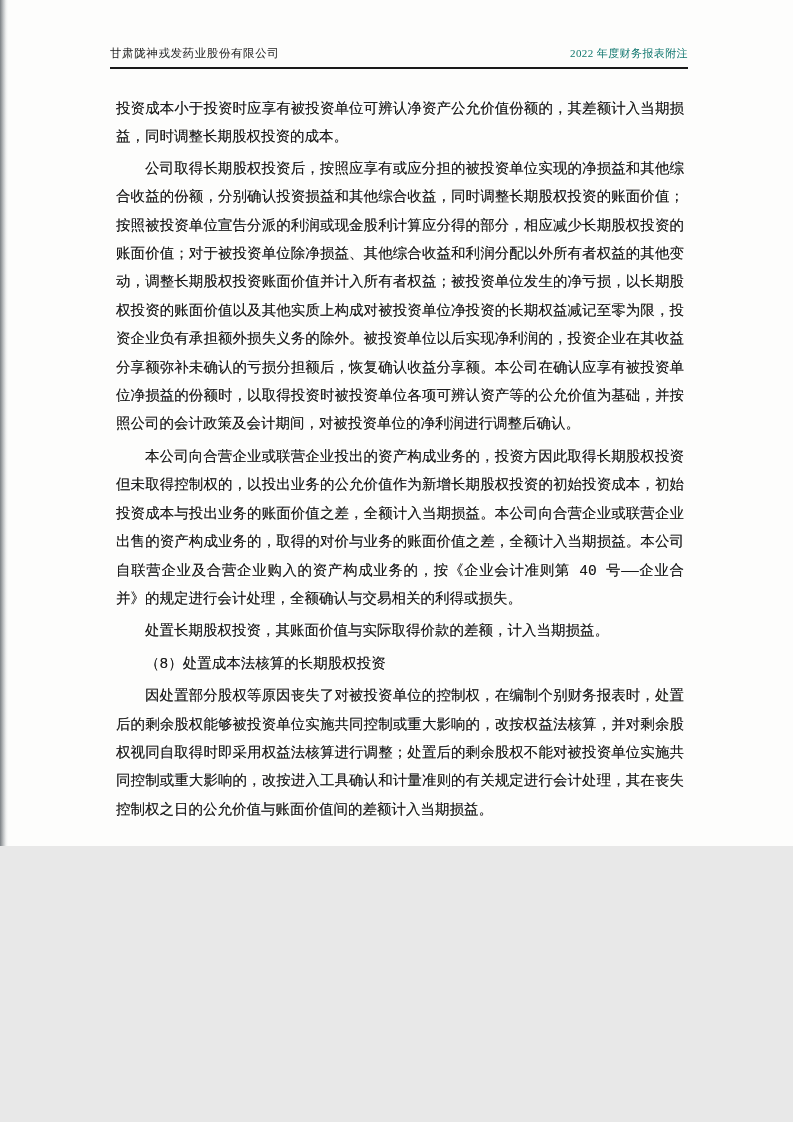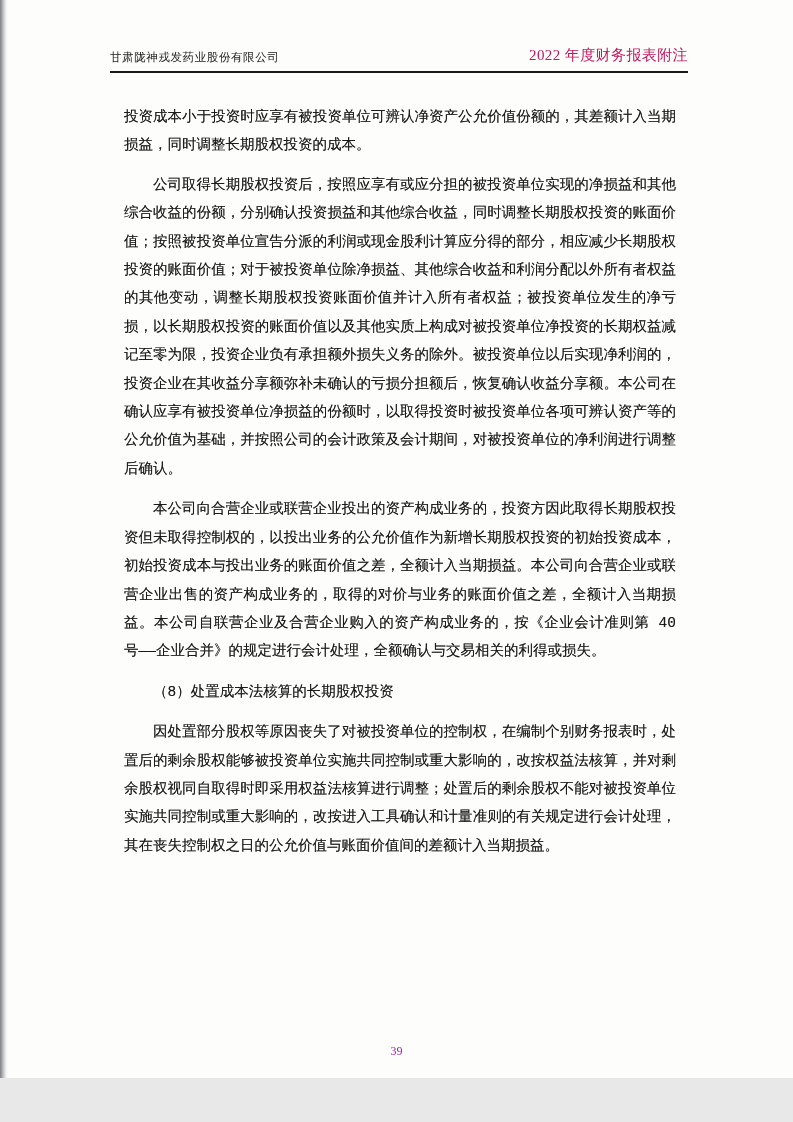--- a/index.html
+++ b/index.html
@@ -3,21 +3,21 @@
 <meta charset="utf-8">
 <style>
   html, body {
     margin: 0;
     padding: 0;
     background: #e8e8e8;
   }
   .page {
     position: relative;
     width: 793px;
-    height: 1078px;
+    height: 846px;
     margin: 0 auto;
     background: #fdfdfc;
     overflow: hidden;
     font-family: "Liberation Serif", "DejaVu Serif", serif;
     color: #1c1c1c;
   }
   
   .scan-edge {
     position: absolute;
     left: 0; top: 0;
@@ -38,37 +38,37 @@
     align-items: flex-end;
     border-bottom: 2.5px solid #1a1a1a;
     padding-bottom: 6px;
   }
   .header .company {
     font-size: 11.5px;
     letter-spacing: 0.6px;
     color: #222;
   }
   .header .doc-title {
-    font-size: 15px;
+    font-size: 11px;
     letter-spacing: 0.4px;
-    color: #be185d;
+    color: #0f766e;
   }
   .body-text {
     position: absolute;
     left: 112px;
     top: 90px;
     width: 576px;
     font-size: 14.5px;
     line-height: 28.4px;
     text-align: justify;
     color: #1b1b1b;
     text-shadow: 0 0 0.45px rgba(10,10,10,0.55);
   }
   .body-text p {
-    margin: 12px;
+    margin: 4px;
     padding: 0;
   }
   .body-text p.indent {
     text-indent: 2em;
     font-family: Liberation Mono, monospace;
   }
   .page-number {
     position: absolute;
     left: 0;
     top: 1044px;
@@ -87,19 +87,20 @@
 
   <div class="header">
     <span class="company">甘肃陇神戎发药业股份有限公司</span>
     <span class="doc-title">2022 年度财务报表附注</span>
   </div>
 
   <div class="body-text">
     <p>投资成本小于投资时应享有被投资单位可辨认净资产公允价值份额的，其差额计入当期损益，同时调整长期股权投资的成本。</p>
     <p class="indent">公司取得长期股权投资后，按照应享有或应分担的被投资单位实现的净损益和其他综合收益的份额，分别确认投资损益和其他综合收益，同时调整长期股权投资的账面价值；按照被投资单位宣告分派的利润或现金股利计算应分得的部分，相应减少长期股权投资的账面价值；对于被投资单位除净损益、其他综合收益和利润分配以外所有者权益的其他变动，调整长期股权投资账面价值并计入所有者权益；被投资单位发生的净亏损，以长期股权投资的账面价值以及其他实质上构成对被投资单位净投资的长期权益减记至零为限，投资企业负有承担额外损失义务的除外。被投资单位以后实现净利润的，投资企业在其收益分享额弥补未确认的亏损分担额后，恢复确认收益分享额。本公司在确认应享有被投资单位净损益的份额时，以取得投资时被投资单位各项可辨认资产等的公允价值为基础，并按照公司的会计政策及会计期间，对被投资单位的净利润进行调整后确认。</p>
     <p class="indent">本公司向合营企业或联营企业投出的资产构成业务的，投资方因此取得长期股权投资但未取得控制权的，以投出业务的公允价值作为新增长期股权投资的初始投资成本，初始投资成本与投出业务的账面价值之差，全额计入当期损益。本公司向合营企业或联营企业出售的资产构成业务的，取得的对价与业务的账面价值之差，全额计入当期损益。本公司自联营企业及合营企业购入的资产构成业务的，按《企业会计准则第 40 号——企业合并》的规定进行会计处理，全额确认与交易相关的利得或损失。</p>
+    <p class="indent">处置长期股权投资，其账面价值与实际取得价款的差额，计入当期损益。</p>
     <p class="indent">（8）处置成本法核算的长期股权投资</p>
     <p class="indent">因处置部分股权等原因丧失了对被投资单位的控制权，在编制个别财务报表时，处置后的剩余股权能够被投资单位实施共同控制或重大影响的，改按权益法核算，并对剩余股权视同自取得时即采用权益法核算进行调整；处置后的剩余股权不能对被投资单位实施共同控制或重大影响的，改按进入工具确认和计量准则的有关规定进行会计处理，其在丧失控制权之日的公允价值与账面价值间的差额计入当期损益。</p>
   </div>
 
   <div class="page-number">39</div>
 
 </div>
 
 </body></html>

